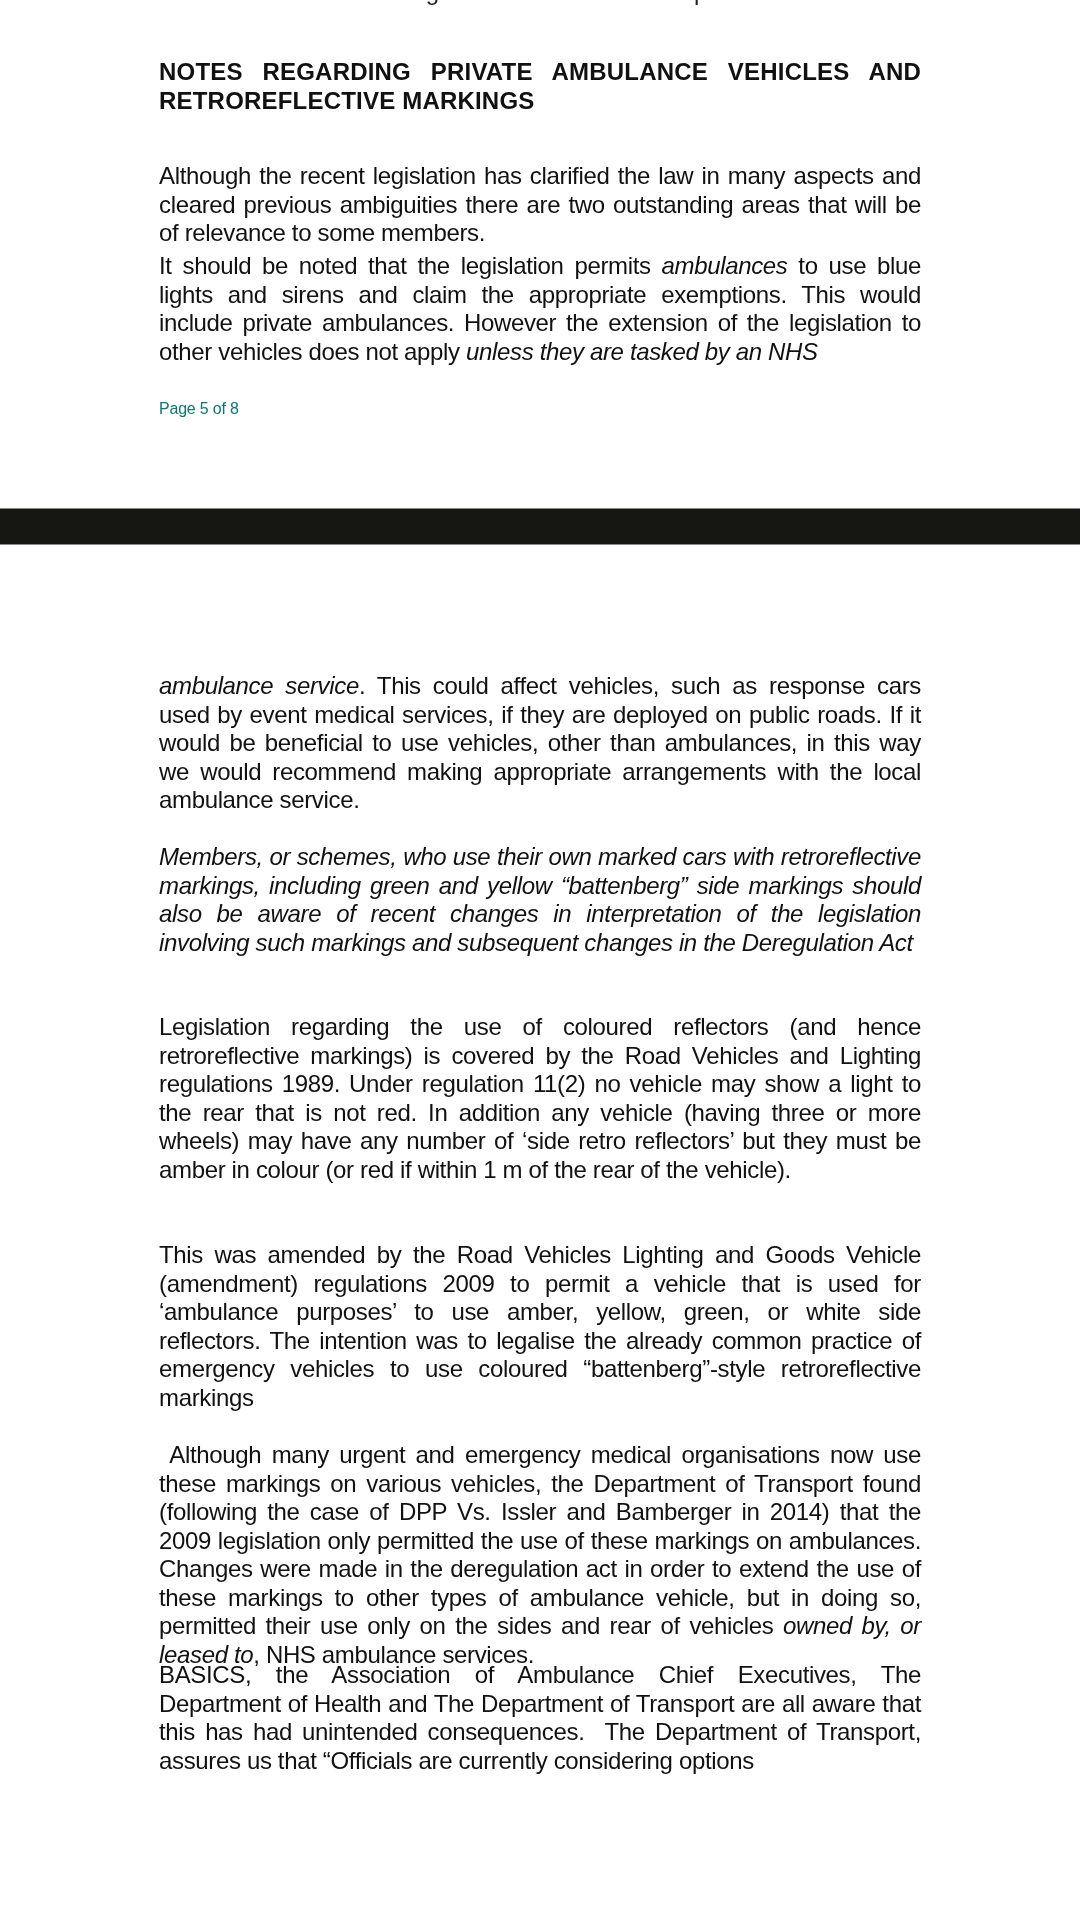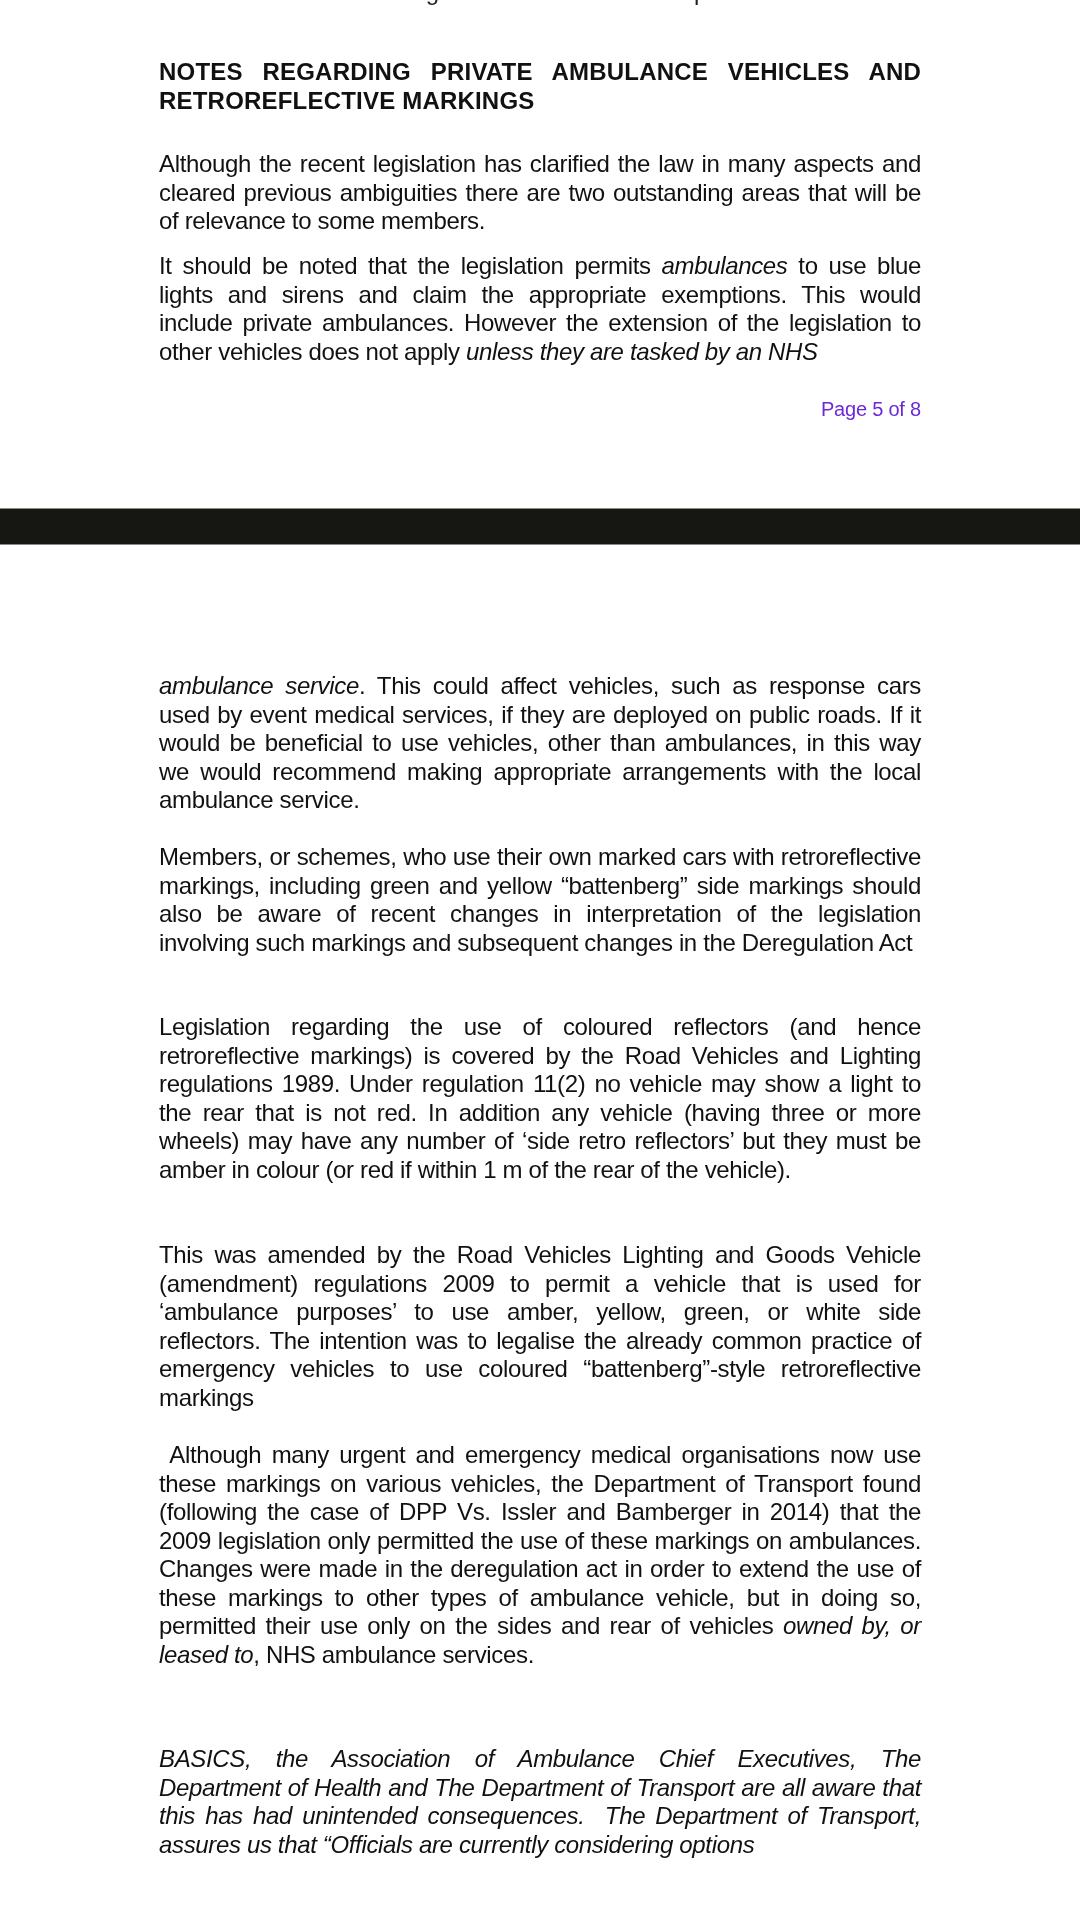--- a/index.html
+++ b/index.html
@@ -64,45 +64,44 @@
   }
   p.body {
     margin: 0;
     font-size: 24px;
     line-height: 28.5px;
     text-align: justify;
     text-align-last: left;
     letter-spacing: -0.35px;
   }
   .footer {
-    font-size: 20px;
+    font-size: 16px;
     line-height: 24px;
-    color: #6d28d9;
+    color: #0f766e;
     letter-spacing: -0.2px;
-    text-align: right;
   }
   em { font-style: italic; }
 </style>
 </head>
 <body>
 
 <div class="page page-top">
   <div class="cutoff">review of individual driving standards should be in place.</div>
 
   <h2 class="col heading">NOTES REGARDING PRIVATE AMBULANCE VEHICLES AND RETROREFLECTIVE MARKINGS</h2>
 
-  <p class="col body" style="top:150px;"><span>Although the recent legislation has clarified the law in many aspects and cleared previous ambiguities there are two outstanding areas that will be of relevance to some members.</span></p>
+  <p class="col body" style="top:162px;"><span>Although the recent legislation has clarified the law in many aspects and cleared previous ambiguities there are two outstanding areas that will be of relevance to some members.</span></p>
   <p class="col body" style="top:252px;"><span>It should be noted that the legislation permits </span><em>ambulances</em><span> to use blue lights and sirens and claim the appropriate exemptions. This would include private ambulances. However the extension of the legislation to other vehicles does not apply </span><em>unless they are tasked by an NHS</em></p>
 
   <div class="col footer" style="top:397px;">Page 5 of 8</div>
 </div>
 
 <div class="separator"></div>
 
 <div class="page page-bottom">
   <p class="col body" style="top:127px;"><em>ambulance service</em><span>. This could affect vehicles, such as response cars used by event medical services, if they are deployed on public roads. If it would be beneficial to use vehicles, other than ambulances, in this way we would recommend making appropriate arrangements with the local ambulance service.</span></p>
-  <p class="col body" style="top:298px;"><span>Members, or schemes, who use their own marked cars with retroreflective markings, including green and yellow “battenberg” side markings should also be aware of recent changes in interpretation of the legislation involving such markings and subsequent changes in the Deregulation Act</span></p>
+  <p class="col body" style="top:298px;font-style:italic;"><span>Members, or schemes, who use their own marked cars with retroreflective markings, including green and yellow “battenberg” side markings should also be aware of recent changes in interpretation of the legislation involving such markings and subsequent changes in the Deregulation Act</span></p>
   <p class="col body" style="top:468px;"><span>Legislation regarding the use of coloured reflectors (and hence retroreflective markings) is covered by the Road Vehicles and Lighting regulations 1989. Under regulation 11(2) no vehicle may show a light to the rear that is not red. In addition any vehicle (having three or more wheels) may have any number of ‘side retro reflectors’ but they must be amber in colour (or red if within 1 m of the rear of the vehicle).</span></p>
   <p class="col body" style="top:696px;"><span>This was amended by the Road Vehicles Lighting and Goods Vehicle (amendment) regulations 2009 to permit a vehicle that is used for ‘ambulance purposes’ to use amber, yellow, green, or white side reflectors. The intention was to legalise the already common practice of emergency vehicles to use coloured “battenberg”-style retroreflective markings</span></p>
   <p class="col body" style="top:896px;"><span>&nbsp;Although many urgent and emergency medical organisations now use these markings on various vehicles, the Department of Transport found (following the case of DPP Vs. Issler and Bamberger in 2014) that the 2009 legislation only permitted the use of these markings on ambulances. Changes were made in the deregulation act in order to extend the use of these markings to other types of ambulance vehicle, but in doing so, permitted their use only on the sides and rear of vehicles </span><em>owned by, or leased to</em><span>, NHS ambulance services.</span></p>
-  <p class="col body" style="top:1200px;font-style:italic;"><span>BASICS, the Association of Ambulance Chief Executives, The Department of Health and The Department of Transport are all aware that this has had unintended consequences.&nbsp; The Department of Transport, assures us that “Officials are currently considering options</span></p>
+  <p class="col body" style="top:1116px;"><span>BASICS, the Association of Ambulance Chief Executives, The Department of Health and The Department of Transport are all aware that this has had unintended consequences.&nbsp; The Department of Transport, assures us that “Officials are currently considering options</span></p>
 
 </div>
 
 </body></html>

